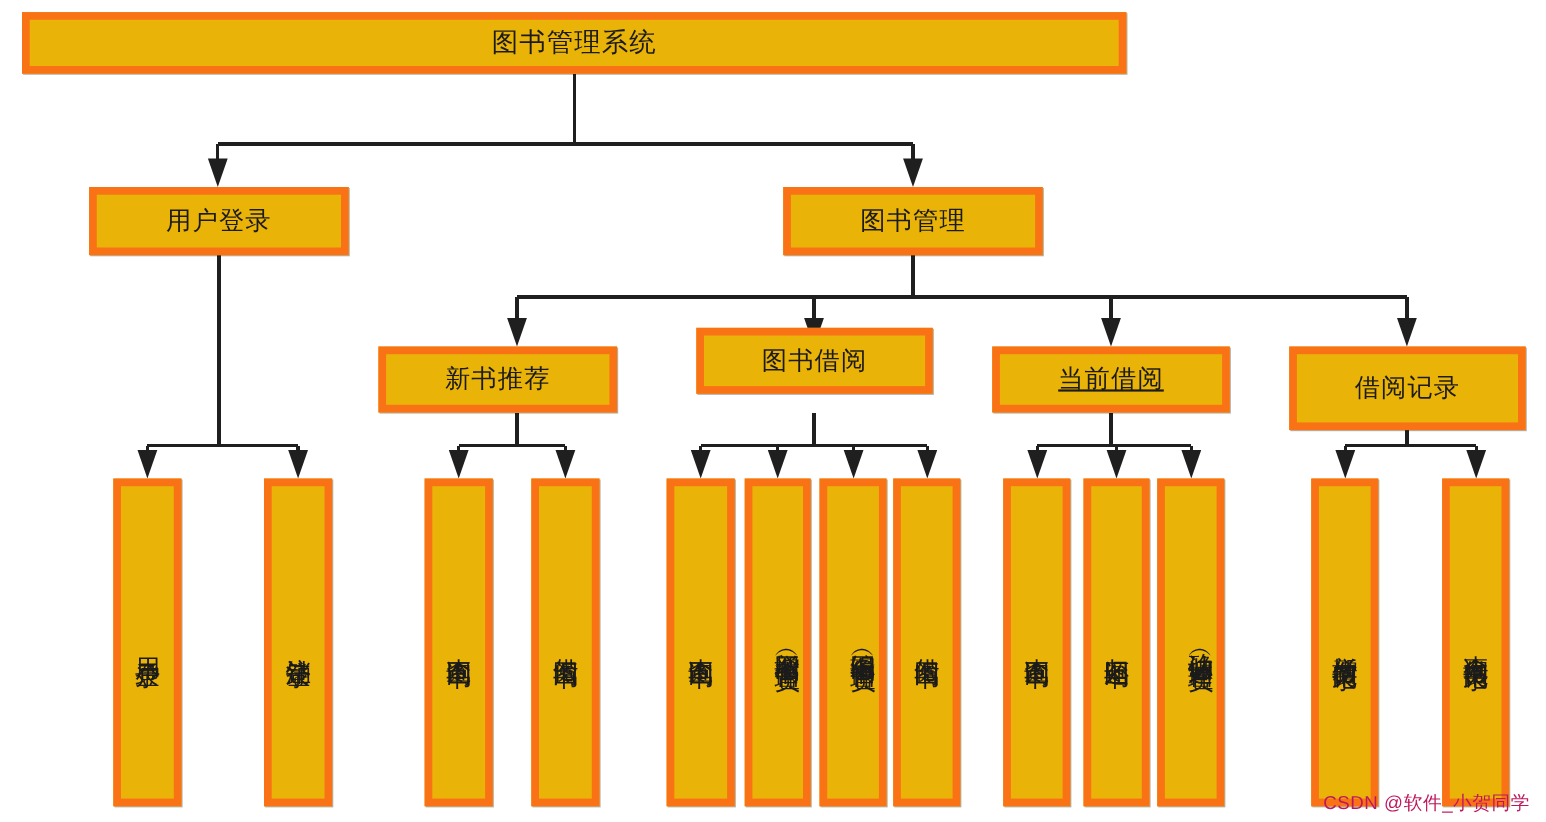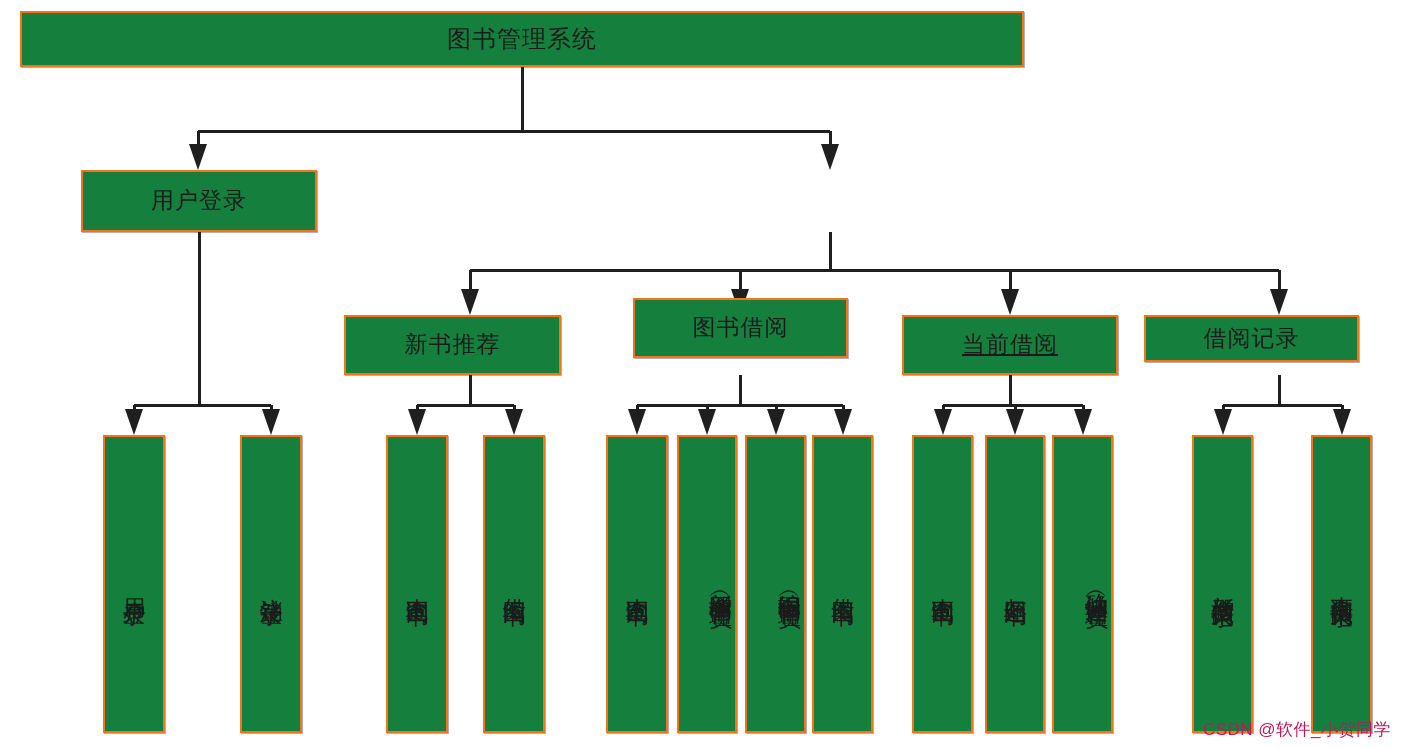--- a/index.html
+++ b/index.html
@@ -22,22 +22,22 @@
     position: absolute;
     left: 0;
     top: 0;
     width: 1405px;
     height: 747px;
     pointer-events: none;
   }
   .node {
     position: absolute;
     box-sizing: border-box;
-    background: #15803d;
-    border: 2px solid #f97316;
+    background: #eab308;
+    border: 7px solid #f97316;
     box-shadow: 1px 1px 0 rgba(0,0,0,0.30);
     display: flex;
     align-items: center;
     justify-content: center;
     color: #1b1b1b;
   }
   .node.horizontal {
     font-size: 23px;
     letter-spacing: 1px;
     line-height: 1.2;
@@ -129,31 +129,34 @@
       <polygon points="1333,409 1351,409 1342,435" fill="#1f1f1f"></polygon>
     </svg>
 
   <div class="node horizontal" id="root-node" style="left: 20px; top: 11px; width: 1004px; height: 56px;">
     <span>图书管理系统</span>
   </div>
 
   <div class="node horizontal" style="left: 81px; top: 170px; width: 236px; height: 62px;">
     <span>用户登录</span>
   </div>
+  <div class="node horizontal" style="left: 712px; top: 170px; width: 236px; height: 62px;">
+    <span>图书管理</span>
+  </div>
 
   <div class="node horizontal" style="left: 344px; top: 315px; width: 217px; height: 60px;">
     <span>新书推荐</span>
   </div>
   <div class="node horizontal" style="left: 633px; top: 298px; width: 215px; height: 60px;">
     <span>图书借阅</span>
   </div>
   <div class="node horizontal" style="left: 902px; top: 315px; width: 216px; height: 60px; text-decoration: underline;">
     <span>当前借阅</span>
   </div>
-  <div class="node horizontal" style="left: 1144px; top: 315px; width: 215px; height: 47px;">
+  <div class="node horizontal" style="left: 1172px; top: 315px; width: 215px; height: 76px;">
     <span>借阅记录</span>
   </div>
 
   <div class="node vertical" style="left: 103px; top: 435px; width: 62px; height: 298px;">
     <span>用户登录</span>
   </div>
   <div class="node vertical" style="left: 240px; top: 435px; width: 62px; height: 298px;">
     <span>注销登录</span>
   </div>
   <div class="node vertical" style="left: 386px; top: 435px; width: 62px; height: 298px;">

